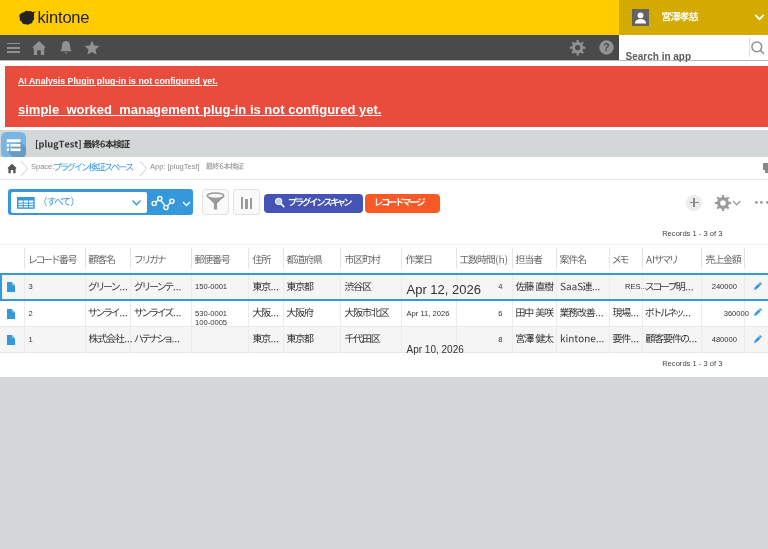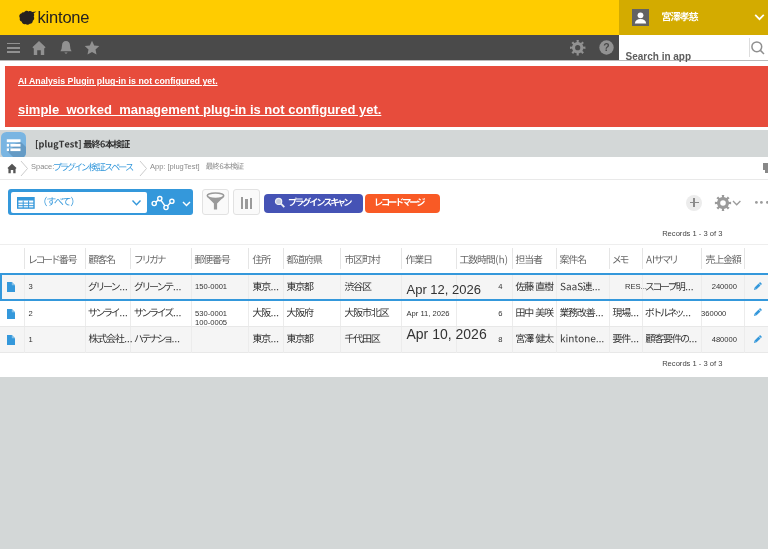--- a/index.html
+++ b/index.html
@@ -554,21 +554,21 @@
       <path transform="translate(-120,0)" d="M752 790Q771 764 794 725Q817 687 832 656L778 632Q763 663 741 701Q719 739 699 768ZM870 819Q883 800 899 776Q914 752 928 728Q943 705 952 686L898 662Q882 695 860 731Q838 768 817 796ZM542 771Q541 764 539 751Q538 738 537 724Q536 710 536 699Q536 673 536 639Q536 605 536 572Q536 539 536 514Q536 494 536 456Q536 418 536 370Q536 322 536 272Q536 221 536 174Q536 127 536 91Q536 55 536 37Q536 -3 516 -23Q496 -43 450 -43Q429 -43 403 -42Q378 -41 353 -39Q328 -37 308 -36L301 44Q334 38 365 35Q396 32 416 32Q436 32 445 42Q454 51 455 70Q455 84 455 119Q455 153 455 199Q455 244 455 295Q455 345 455 390Q455 436 455 469Q455 502 455 514Q455 531 455 565Q455 599 455 637Q455 674 455 700Q455 716 453 738Q450 760 448 771ZM92 602Q113 600 133 598Q153 597 177 597Q189 597 226 597Q263 597 316 597Q368 597 428 597Q488 597 549 597Q609 597 661 597Q714 597 750 597Q787 597 800 597Q818 597 840 598Q863 600 882 602V519Q862 520 841 521Q819 521 801 521Q788 521 752 521Q715 521 663 521Q610 521 550 521Q490 521 430 521Q370 521 317 521Q264 521 228 521Q191 521 177 521Q155 521 134 520Q112 520 92 518ZM322 367Q306 335 282 297Q259 259 231 220Q204 182 177 149Q151 116 130 93L61 139Q86 162 113 194Q140 227 167 263Q193 299 215 335Q237 370 252 401ZM740 400Q760 376 784 343Q807 310 832 273Q856 235 877 201Q898 166 913 139L839 98Q825 128 804 164Q784 200 761 237Q738 274 714 307Q691 340 672 364Z"></path>
       <path transform="translate(640,0)" d="M337 88Q337 102 337 145Q337 187 337 245Q337 304 337 369Q337 433 337 494Q337 555 337 602Q337 649 337 670Q337 691 335 721Q333 751 329 774H427Q425 752 423 722Q420 692 420 670Q420 631 420 576Q420 522 420 460Q420 399 421 339Q421 278 421 225Q421 173 421 137Q421 100 421 88Q421 72 422 51Q422 30 424 8Q426 -13 427 -30H330Q334 -6 335 27Q337 60 337 88ZM403 512Q452 497 512 477Q571 456 633 433Q695 410 750 386Q806 363 847 342L813 257Q770 281 716 304Q662 328 606 351Q549 374 496 392Q444 411 403 423Z"></path>
       <path transform="translate(1400,0)" d="M524 21Q527 33 529 48Q530 62 530 77Q530 87 530 121Q530 155 530 205Q530 254 530 312Q530 370 530 429Q530 487 530 538Q530 589 530 626Q530 663 530 676Q530 705 528 725Q526 744 525 750H617Q617 744 615 724Q613 704 613 676Q613 662 613 626Q613 591 613 540Q613 490 613 432Q613 375 613 319Q613 263 613 216Q613 168 613 137Q613 106 613 99Q660 121 713 157Q766 193 816 241Q867 289 905 345L952 277Q909 219 852 166Q794 113 732 71Q670 29 611 0Q599 -7 591 -13Q582 -19 577 -23ZM66 26Q129 71 173 135Q217 199 240 272Q251 306 257 357Q263 408 266 466Q269 523 269 577Q270 632 270 674Q270 696 268 714Q266 731 263 747H355Q354 741 353 730Q352 718 351 704Q350 690 350 675Q350 633 349 576Q348 520 345 458Q341 397 335 342Q330 287 319 250Q297 170 251 99Q204 28 141 -25Z"></path>
       <path transform="translate(2160,0)" d="M553 801Q550 784 548 759Q547 734 547 713Q547 700 547 681Q547 661 547 643Q547 625 547 614H466Q466 625 466 643Q466 661 466 680Q466 699 466 713Q466 734 465 759Q464 784 461 801ZM827 605Q814 591 798 575Q783 559 771 545Q746 514 709 477Q673 440 630 403Q586 365 538 332Q484 294 421 262Q359 230 286 201Q213 173 127 147L79 221Q221 255 318 301Q416 347 484 391Q529 420 568 453Q608 487 639 519Q671 550 687 574Q676 574 644 574Q612 574 569 574Q526 574 479 574Q432 574 389 574Q346 574 314 574Q283 574 272 574Q255 574 232 573Q208 573 187 572Q165 571 149 570V654Q174 652 209 650Q245 649 270 649Q282 649 315 649Q347 649 392 649Q436 649 486 649Q535 649 581 649Q628 649 662 649Q697 649 712 649Q729 649 746 650Q763 652 775 655ZM545 374Q545 344 545 305Q545 265 544 221Q544 178 544 138Q544 98 544 68Q544 51 545 31Q546 11 547 -8Q548 -27 549 -42H458Q460 -28 461 -9Q463 10 464 31Q464 51 464 68Q464 97 464 133Q464 170 465 208Q465 247 465 281Q465 316 465 339ZM874 134Q831 166 793 192Q756 217 718 240Q680 263 633 288L685 347Q732 322 769 301Q807 280 843 257Q880 234 926 202Z"></path>
       <path transform="translate(2850,0)" d="M483 576Q490 561 501 532Q512 502 524 469Q537 436 547 406Q557 377 562 360L488 334Q484 351 474 380Q465 409 453 442Q441 476 429 505Q417 534 410 551ZM845 520Q840 505 837 493Q833 480 830 470Q810 388 776 309Q742 231 688 163Q619 75 533 16Q446 -43 362 -75L296 -8Q354 10 413 40Q473 70 526 112Q580 154 621 205Q657 249 685 304Q714 359 733 421Q752 483 759 547ZM251 526Q259 509 271 480Q283 451 297 416Q310 382 322 351Q335 319 342 300L266 272Q260 291 249 323Q237 356 223 391Q209 426 197 455Q184 484 177 497Z"></path>
       <path transform="translate(3660,0)" d="M139 -13Q112 -13 92 6Q73 26 73 56Q73 88 92 107Q112 126 139 126Q166 126 186 107Q205 88 205 56Q205 26 186 6Q166 -13 139 -13Z"></path>
       <path transform="translate(3938,0)" d="M139 -13Q112 -13 92 6Q73 26 73 56Q73 88 92 107Q112 126 139 126Q166 126 186 107Q205 88 205 56Q205 26 186 6Q166 -13 139 -13Z"></path>
       <path transform="translate(4216,0)" d="M139 -13Q112 -13 92 6Q73 26 73 56Q73 88 92 107Q112 126 139 126Q166 126 186 107Q205 88 205 56Q205 26 186 6Q166 -13 139 -13Z"></path>
     </g>
   </svg>
-<div style="position:absolute;left:701px;top:309.5px;width:20px;text-align:right;font-size:7.6px;color:#333;line-height:1.15;">360000</div>
+<div style="position:absolute;left:701px;top:309.5px;width:48px;text-align:right;font-size:7.6px;color:#333;line-height:1.15;">360000</div>
 <svg style="position:absolute;left:750.8px;top:306.4px" width="13" height="13">
     <g transform="rotate(45 6.5 6.5)">
       <rect x="5.15" y="1.5" width="2.7" height="1.6" fill="#3498db"></rect>
       <rect x="5.15" y="3.6" width="2.7" height="5.6" fill="#3498db"></rect>
       <path d="M5.15 9.2 L7.85 9.2 L6.5 11.6 Z" fill="#3498db"></path>
     </g>
   </svg>
 <svg style="position:absolute;left:6.8px;top:334.9px" width="8" height="10">
     <path d="M0 0 L4.8 0 L8 3.2 L8 10 L0 10 Z" fill="#3498db"></path>
     <path d="M4.8 0 L4.8 3.2 L8 3.2 Z" fill="#85c1e8"></path>
@@ -615,21 +615,21 @@
     </g>
   </svg>
 <svg style="position:absolute;left:344.5px;top:333.4px;overflow:visible" width="38" height="13">
     <g fill="#333" transform="translate(0,9.2) scale(0.01,-0.01)">
       <path transform="translate(-60,0)" d="M52 445H949V372H52ZM458 705H537V-80H458ZM793 827 851 764Q781 743 694 726Q607 708 511 693Q415 679 317 668Q219 656 127 648Q126 658 122 670Q119 682 115 694Q110 706 106 714Q197 723 293 735Q389 746 481 761Q573 775 654 792Q734 808 793 827Z"></path>
       <path transform="translate(820,0)" d="M324 497 944 575 955 504 335 426ZM715 783 769 819Q799 795 831 766Q863 737 890 709Q918 680 935 658L877 618Q860 641 834 669Q807 698 776 729Q745 759 715 783ZM313 830 384 807Q346 719 295 635Q245 551 186 477Q127 404 65 348Q61 357 53 371Q45 385 36 398Q28 412 21 420Q79 469 133 534Q188 599 234 675Q280 751 313 830ZM199 563 275 639 276 637V-78H199ZM548 826H623Q629 657 645 511Q661 365 689 254Q717 143 759 79Q801 15 857 9Q879 8 892 52Q905 96 912 183Q920 176 932 168Q944 160 956 153Q968 147 975 143Q964 57 947 7Q930 -42 908 -61Q887 -81 860 -79Q793 -74 743 -28Q693 18 659 99Q624 180 602 291Q580 402 567 537Q555 672 548 826Z"></path>
       <path transform="translate(1700,0)" d="M137 66H867V-10H137ZM139 423H867V348H139ZM97 771H907V-71H830V698H171V-71H97ZM456 737H532V27H456Z"></path>
       <path transform="translate(2580,0)" d="M709 672 782 647Q722 533 644 431Q565 328 476 243Q386 157 290 92Q283 100 272 111Q262 122 250 133Q239 144 230 150Q327 209 416 290Q505 371 580 469Q654 566 709 672ZM271 550 324 597Q392 555 465 503Q537 451 606 396Q675 341 732 288Q789 234 828 187L768 130Q731 177 676 232Q620 286 553 343Q486 399 413 452Q341 505 271 550ZM94 779H929V706H169V-82H94ZM142 48H952V-24H142Z"></path>
     </g>
   </svg>
-<div style="position:absolute;left:406.5px;top:326px;font-size:14px;color:#333;font-weight:400;white-space:pre;line-height:1.15;">Apr 10, 2026</div>
+<div style="position:absolute;left:406.5px;top:344px;font-size:10px;color:#333;font-weight:400;white-space:pre;line-height:1.15;">Apr 10, 2026</div>
 <div style="position:absolute;left:455.5px;top:335.7px;width:47px;text-align:right;font-size:7.6px;color:#333;line-height:1.15;">8</div>
 <svg style="position:absolute;left:516px;top:333.4px;overflow:visible" width="40" height="13">
     <g fill="#333" transform="translate(0,9.2) scale(0.01,-0.01)">
       <path transform="translate(-60,0)" d="M313 528V396H684V528ZM242 590H759V334H242ZM459 370 545 355Q534 313 525 270Q516 227 507 197L442 211Q448 245 453 290Q458 335 459 370ZM174 245H840V-73H763V179H249V-77H174ZM208 30H798V-36H208ZM457 841H535V705H457ZM82 744H922V518H846V675H155V518H82Z"></path>
       <path transform="translate(820,0)" d="M85 777 129 831Q157 818 188 800Q219 782 246 764Q274 745 291 728L246 667Q230 685 203 705Q176 724 145 744Q114 763 85 777ZM38 506 79 561Q110 550 142 533Q174 517 202 500Q230 482 248 466L205 405Q187 421 159 440Q132 458 100 476Q68 493 38 506ZM60 -25Q82 14 107 67Q132 121 158 180Q184 239 205 295L265 253Q245 201 222 145Q199 88 174 34Q150 -21 127 -67ZM327 108H915V48H327ZM345 515H896V456H345ZM299 238H942V178H299ZM274 390H960V330H274ZM578 582H652V364H578ZM578 208H652V-80H578ZM732 750V635H846V750ZM560 750V635H672V750ZM393 750V635H501V750ZM326 808H916V577H326ZM744 343 816 325Q801 298 786 272Q770 246 757 226L696 243Q708 265 722 294Q736 322 744 343ZM423 324 488 341Q502 319 516 292Q529 265 534 245L466 225Q462 245 449 273Q437 301 423 324Z"></path>
       <path transform="translate(1924,0)" d="M659 833H728V38H659ZM444 618H969V560H444ZM466 211H949V153H466ZM496 348H921V289H496ZM270 757H415V695H270ZM307 477H435V418H307ZM398 757H408L419 761L467 747Q447 695 419 630Q391 565 362 498Q332 430 304 371L241 387Q262 430 284 480Q307 530 328 580Q350 630 368 674Q386 717 398 748ZM416 477H428L440 479L481 471Q463 263 409 130Q355 -3 262 -76Q257 -68 250 -58Q242 -48 234 -38Q226 -28 218 -22Q272 18 313 86Q354 155 380 250Q406 345 416 464ZM312 337Q332 236 365 171Q399 106 446 71Q494 35 555 21Q617 6 693 6Q703 6 730 6Q757 6 793 6Q828 6 865 7Q901 7 930 7Q959 7 971 8Q966 -1 960 -13Q955 -26 951 -39Q947 -52 945 -61H896H691Q601 -61 530 -45Q460 -28 407 13Q354 55 316 129Q278 203 254 319ZM512 753H908V424H512V482H843V695H512ZM217 835 285 816Q260 733 225 652Q189 571 147 499Q105 428 58 372Q55 381 48 395Q41 409 34 424Q27 439 21 448Q83 519 134 622Q185 724 217 835ZM147 582 213 648 214 646V-78H147Z"></path>
       <path transform="translate(2804,0)" d="M61 574H944V498H61ZM384 145 447 189Q483 161 521 126Q560 92 594 57Q628 23 649 -4L582 -57Q562 -29 529 7Q496 42 458 78Q420 115 384 145ZM558 539Q591 413 647 305Q703 196 784 114Q864 33 970 -13Q961 -21 950 -33Q939 -45 930 -58Q920 -71 914 -82Q804 -29 721 60Q639 148 581 265Q523 382 486 522ZM452 839H533Q533 771 530 690Q526 610 514 524Q502 438 475 352Q448 265 400 186Q352 106 277 38Q202 -30 93 -80Q84 -65 68 -47Q52 -30 36 -18Q142 27 214 91Q287 155 332 229Q377 304 402 385Q427 466 438 546Q448 627 450 702Q452 777 452 839Z"></path>
     </g>
   </svg>
 <svg style="position:absolute;left:560px;top:333.4px;overflow:visible" width="47" height="13">

